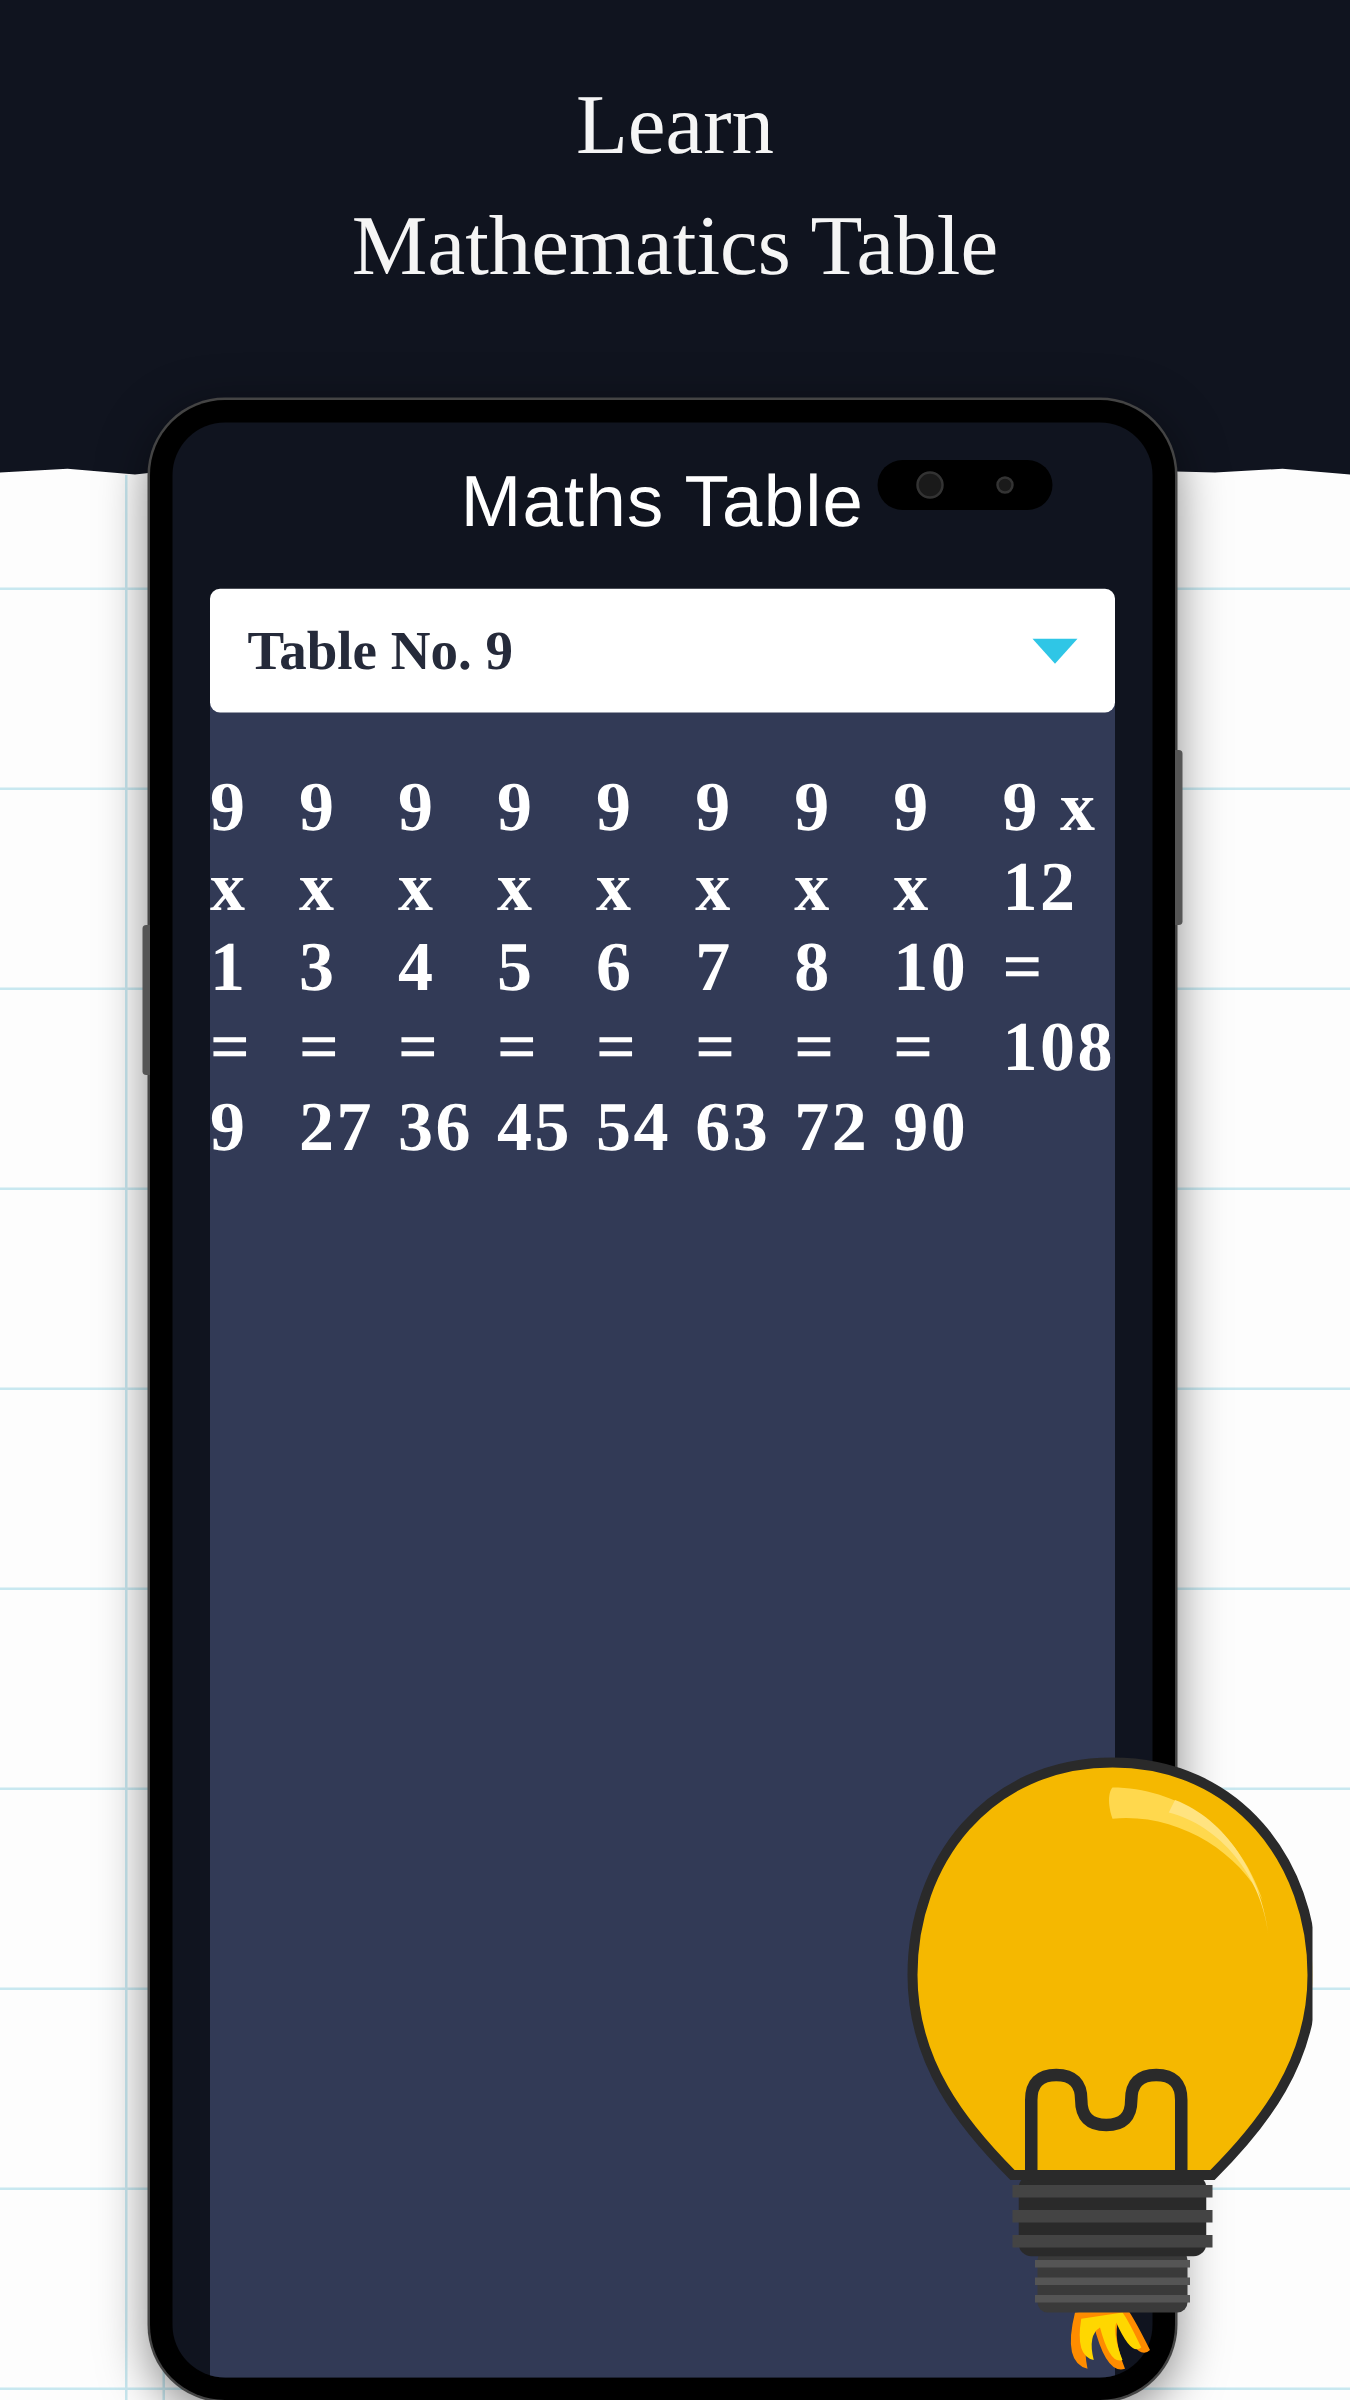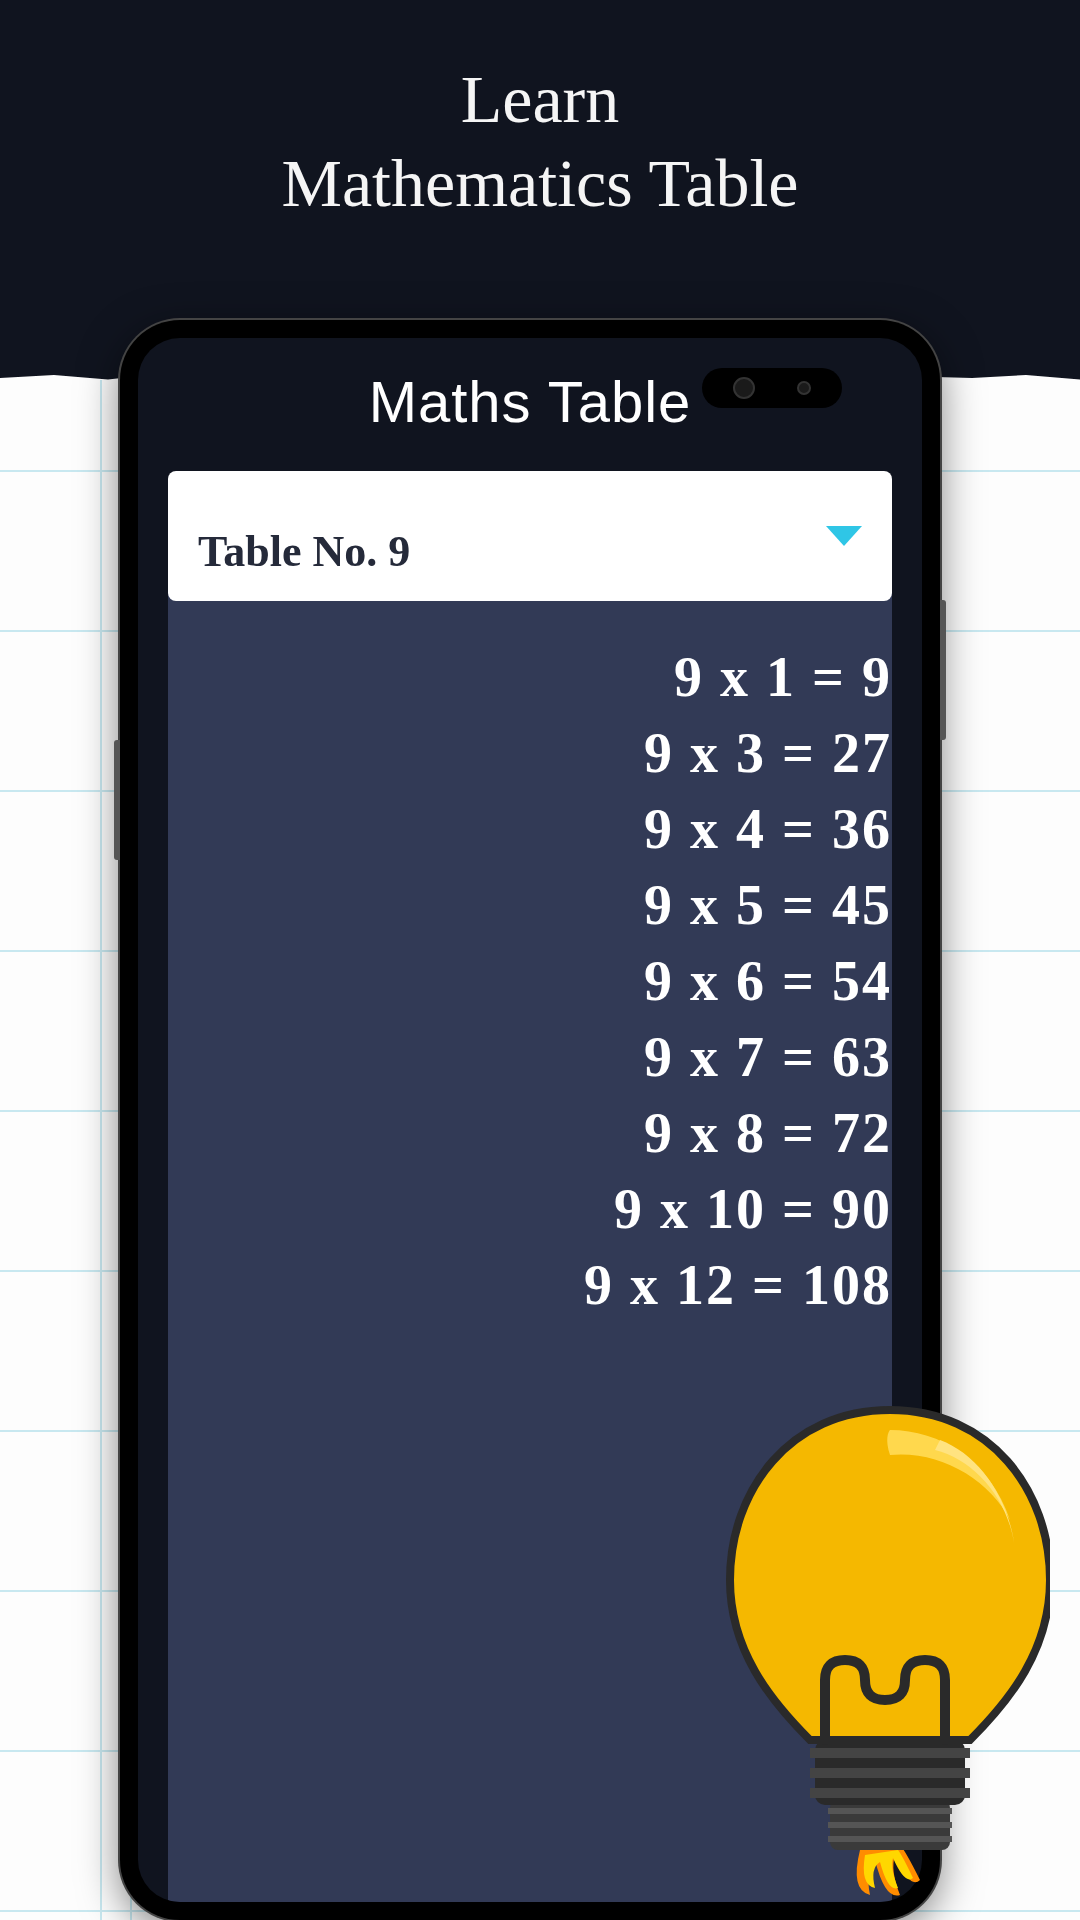--- a/index.html
+++ b/index.html
@@ -20,21 +20,21 @@
     position: relative;
     z-index: 5;
   }
   .hero-text .line1 {
     font-size: 68px;
     font-weight: 400;
   }
   .hero-text .line2 {
     font-size: 68px;
     font-weight: 400;
-    margin-top: 5px;
+    margin-top: 18px;
   }
   
   .paper-bg {
     position: absolute;
     top: 380px;
     left: 0;
     right: 0;
     bottom: 0;
     background: #fdfdfd;
     z-index: 1;
@@ -152,33 +152,32 @@
     justify-content: space-between;
     align-items: center;
     position: relative;
     top: -4px;
   }
   .selector-label {
     font-family: Georgia, serif;
     font-size: 44px;
     font-weight: 700;
     color: #252a3a;
-    margin-top: 31px;
   }
   .selector-arrow {
     width: 0; height: 0;
     border-left: 18px solid transparent;
     border-right: 18px solid transparent;
     border-top: 20px solid #2fc6e6;
   }
   
   .table-list {
     display: flex;
-    flex-direction: column;
-    align-items: flex-end;
+    flex-direction: row;
+    align-items: flex-start;
     gap: 12px;
     padding-top: 10px;
   }
   .table-row {
     color: #fff;
     font-family: Georgia, serif;
     font-size: 56px;
     font-weight: 700;
     letter-spacing: 2px;
   }

